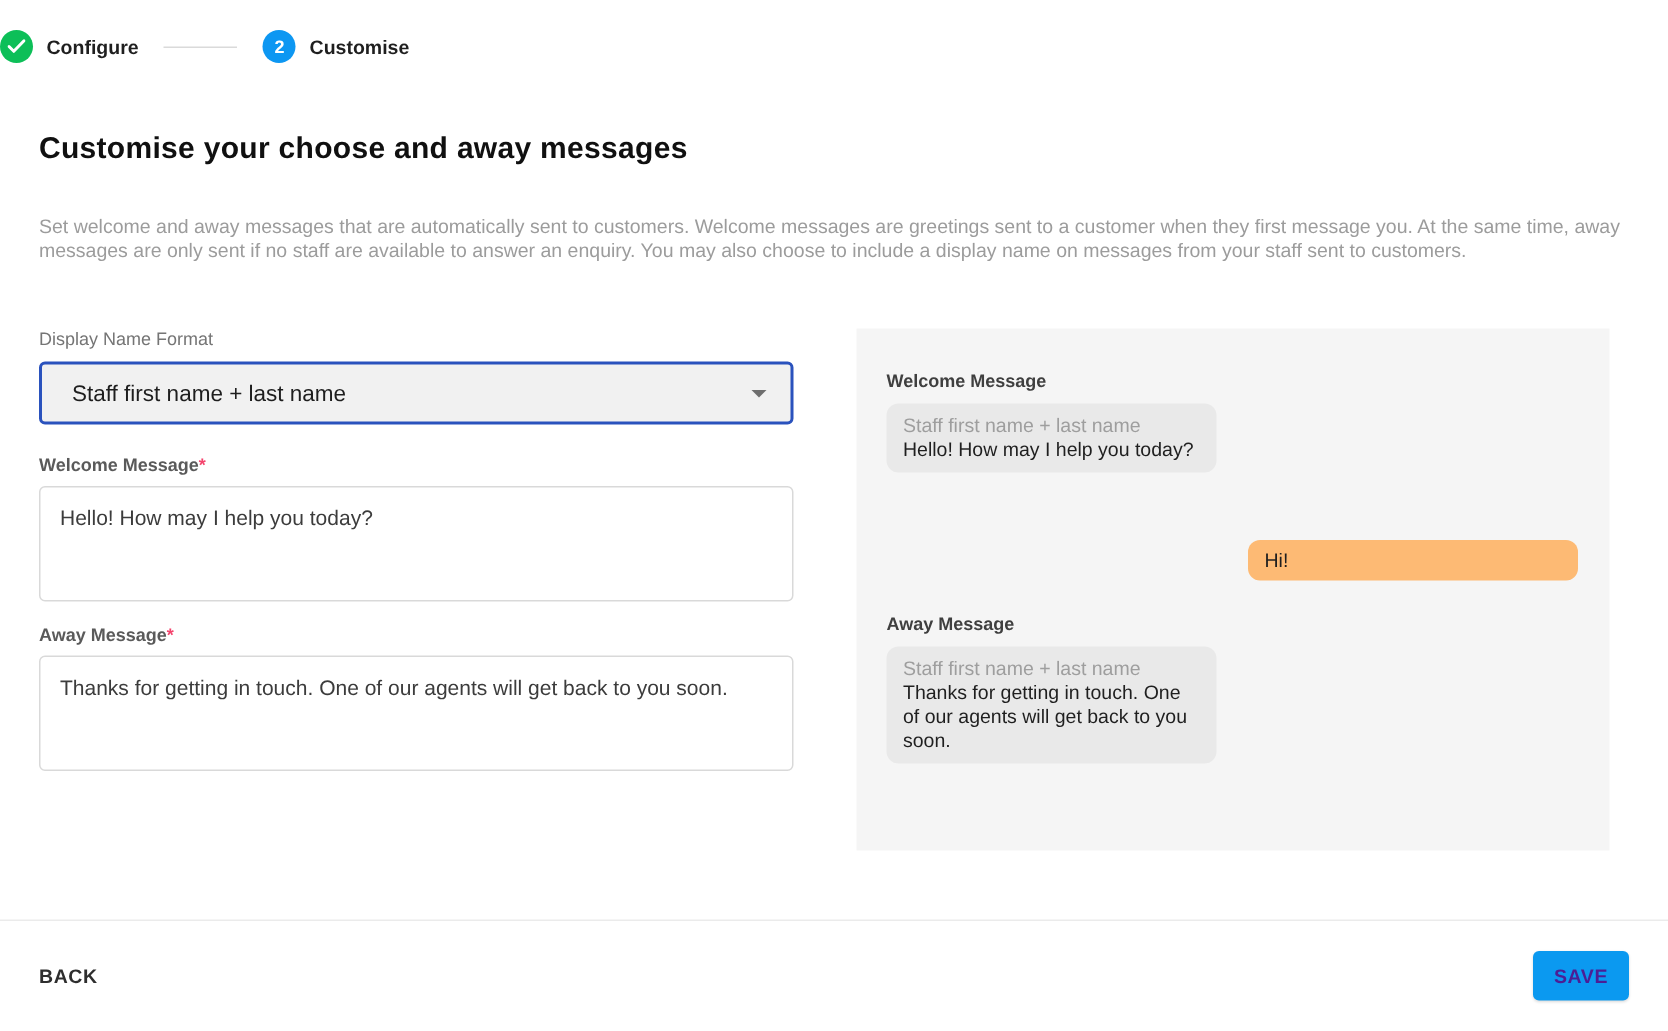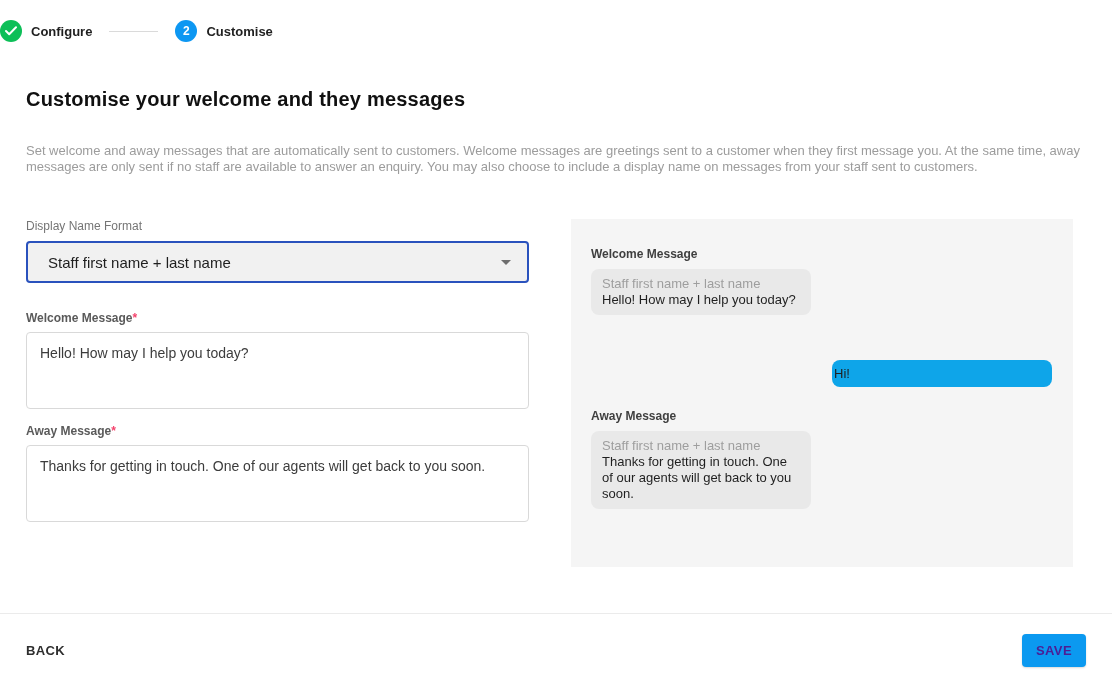--- a/index.html
+++ b/index.html
@@ -29,35 +29,35 @@
   .field-label.dark { color:#5a5a5a; font-weight:bold; }
   .req-mark { color:#f4436c; }
 
   .select-box { margin-top:8px; height:42px; width:100%; border:2px solid #2a52bd;
     border-radius:4px; background:#f1f1f1; display:flex; align-items:center;
     justify-content:space-between; padding:0 16px 0 20px; font-size:15px; color:#1e1e1e;
     cursor:pointer; }
   .caret { width:0; height:0; border-left:5px solid transparent; border-right:5px solid transparent;
     border-top:5px solid #6e6e6e; }
 
-  .fgroup-2 { margin-top:28px; }
+  .fgroup-2 { margin-top:20px; }
   .fgroup-3 { margin-top:15px; }
   textarea.msg-input { display:block; margin-top:7px; width:100%; height:77px; resize:none;
     border:1px solid #d9d9d9; border-radius:4px; padding:11px 13px; font-size:14px;
     line-height:18px; color:#3c3c3c; font-family:"Liberation Sans", sans-serif;
     background:#ffffff; outline:none; }
 
   
   .preview-panel { width:502px; height:348px; background:#f5f5f5; padding:28px 20px; flex:0 0 auto; }
   .preview-label { font-size:12px; font-weight:bold; color:#3f3f3f; }
   .bubble { width:220px; border-radius:8px; padding:7px 11px; font-size:13px; line-height:16px; }
   .bubble.agent { background:#e9e9e9; margin-top:8px; }
   .bubble .sender { color:#9e9e9e; display:block; }
   .bubble .btext { color:#1f1f1f; display:block; }
-  .bubble.customer { background:#0ea5e9; color:#1f1f1f; margin:45px 1px 0 auto; padding:6px 2px; height:27px; }
+  .bubble.customer { background:#fdba74; color:#1f1f1f; margin:45px 1px 0 auto; padding:6px 11px; height:27px; }
   .away-group { margin-top:22px; }
 
   
   .footer { position:absolute; left:0; right:0; bottom:0; height:74px; background:#ffffff;
     border-top:1px solid #ebebeb; display:flex; align-items:center; justify-content:space-between;
     padding:0 26px; }
   .back-btn { background:none; border:none; font-family:"Liberation Sans", sans-serif;
     font-size:13px; font-weight:bold; color:#2e2e2e; letter-spacing:.4px; cursor:pointer; padding:8px 14px 8px 14px; margin-left:-14px; }
   .save-btn { background:#0b99f0; border:none; border-radius:4px; color:#4c1d95;
     font-family:"Liberation Sans", sans-serif; font-size:13px; font-weight:bold;
@@ -77,21 +77,21 @@
     <span class="step-label">Configure</span>
   </div>
   <div class="connector"></div>
   <div class="step">
     <span class="step-circle active">2</span>
     <span class="step-label">Customise</span>
   </div>
 </div>
 
 <div class="content">
-  <h1 class="page-title">Customise your welcome and they messages</h1>
+  <h1 class="page-title">Customise your choose and away messages</h1>
   <p class="page-desc">Set welcome and away messages that are automatically sent to customers. Welcome messages are greetings sent to a customer when they first message you. At the same time, away messages are only sent if no staff are available to answer an enquiry. You may also choose to include a display name on messages from your staff sent to customers.</p>
 
   <div class="columns">
 
     <div class="form-col">
       <div class="field-label">Display Name Format</div>
       <div class="select-box" role="button">
         <span>Staff first name + last name</span>
         <span class="caret"></span>
       </div>

